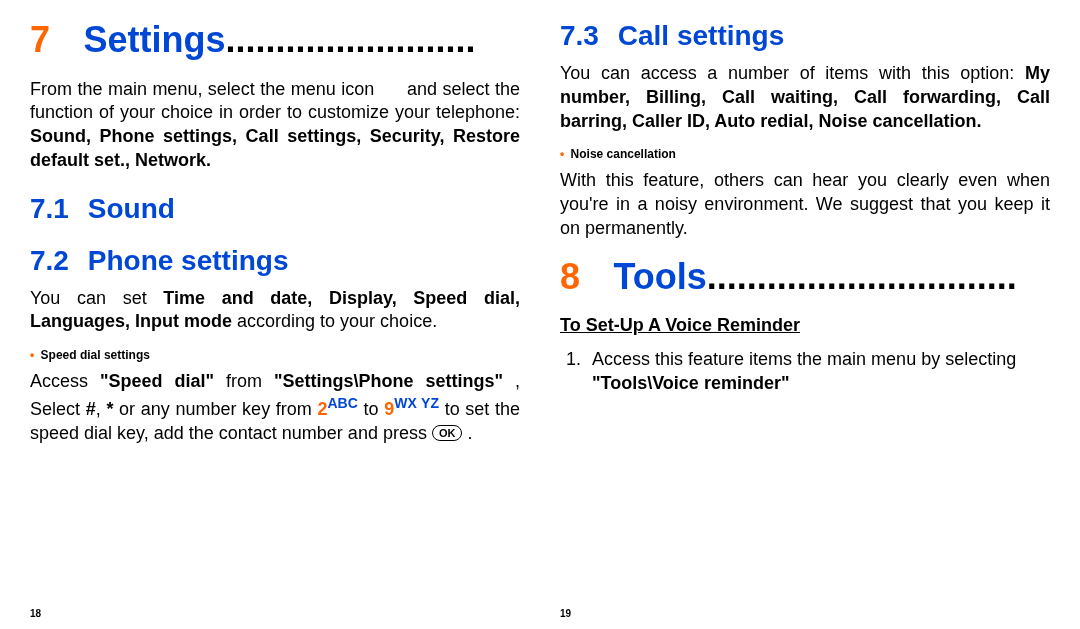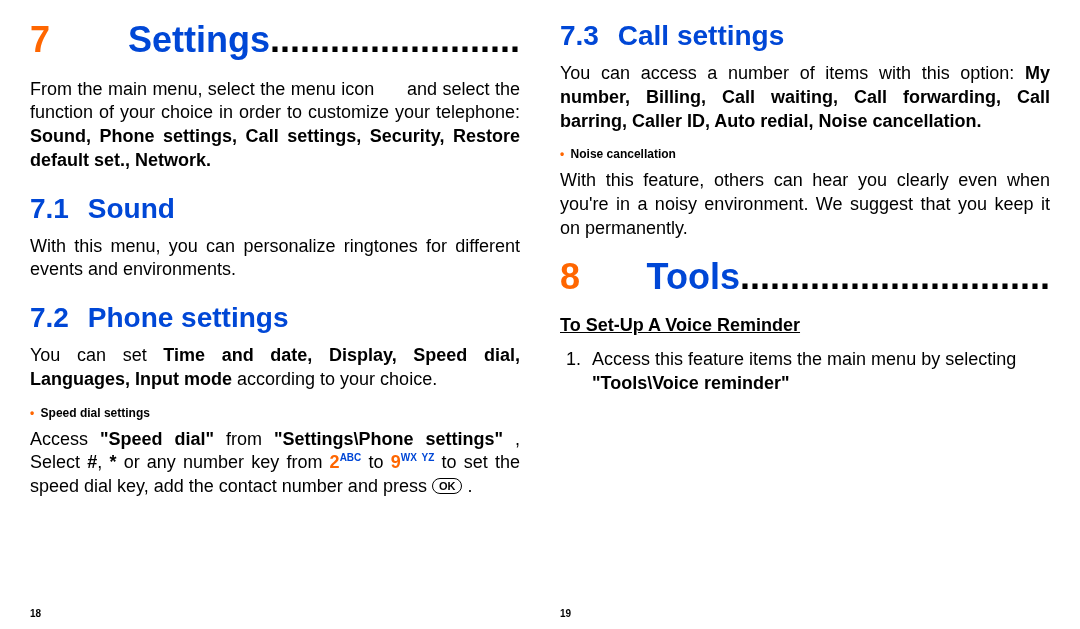--- a/index.html
+++ b/index.html
@@ -70,21 +70,21 @@
   p {
     font-size: 18px;
     line-height: 1.32;
     margin: 4px 0 6px 0;
   }
   .justify {
     text-align: justify;
   }
   b { font-weight: bold; }
   .keydigit { color: #ff6600; font-weight: bold; }
-  .keylabel { color: #0047d6; font-size: 10px; font-weight: bold; vertical-align: super; }
+  .keylabel { color: #0047d6; font-size: 14px; font-weight: bold; vertical-align: super; }
   .okbtn {
     display: inline-block;
     border: 1px solid #000;
     border-radius: 9px;
     padding: 0px 6px;
     font-size: 11px;
     font-weight: bold;
     vertical-align: 2px;
     line-height: 14px;
   }
@@ -97,21 +97,21 @@
   }
   .footer.right { text-align: left; }
   ol.numlist {
     margin: 4px 0 0 0;
     padding-left: 26px;
     font-size: 18px;
     line-height: 1.32;
   }
   ol.numlist li { padding-left: 6px; }
   .keysym { font-weight: bold; }
-  .w100 { width:100%;text-align:right; }
+  .w100 { width:100%; }
 </style>
 </head>
 <body>
 
 <div class="page-wrap">
 
   <div class="col">
     <h1 class="chapter">
       <span class="num">7</span>
       <span class="w100">
@@ -123,21 +123,20 @@
       <span>From the main menu, select the menu icon </span>
       <span>​&nbsp;&nbsp;&nbsp;&nbsp;</span>
       <span> and select the function of your choice in order to customize your telephone: </span>
       <b>Sound, Phone settings, Call settings, Security, Restore default set., Network.</b>
     </p>
 
     <h2 class="section">
       <span class="snum">7.1</span>
       <span>Sound</span>
     </h2>
-    <p class="justify">With this menu, you can personalize ringtones for different events and environments.</p>
 
     <h2 class="section">
       <span class="snum">7.2</span>
       <span>Phone settings</span>
     </h2>
     <p class="justify">
       <span>You can set </span>
       <b>Time and date, Display, Speed dial, Languages, Input mode</b>
       <span> according to your choice.</span>
     </p>

